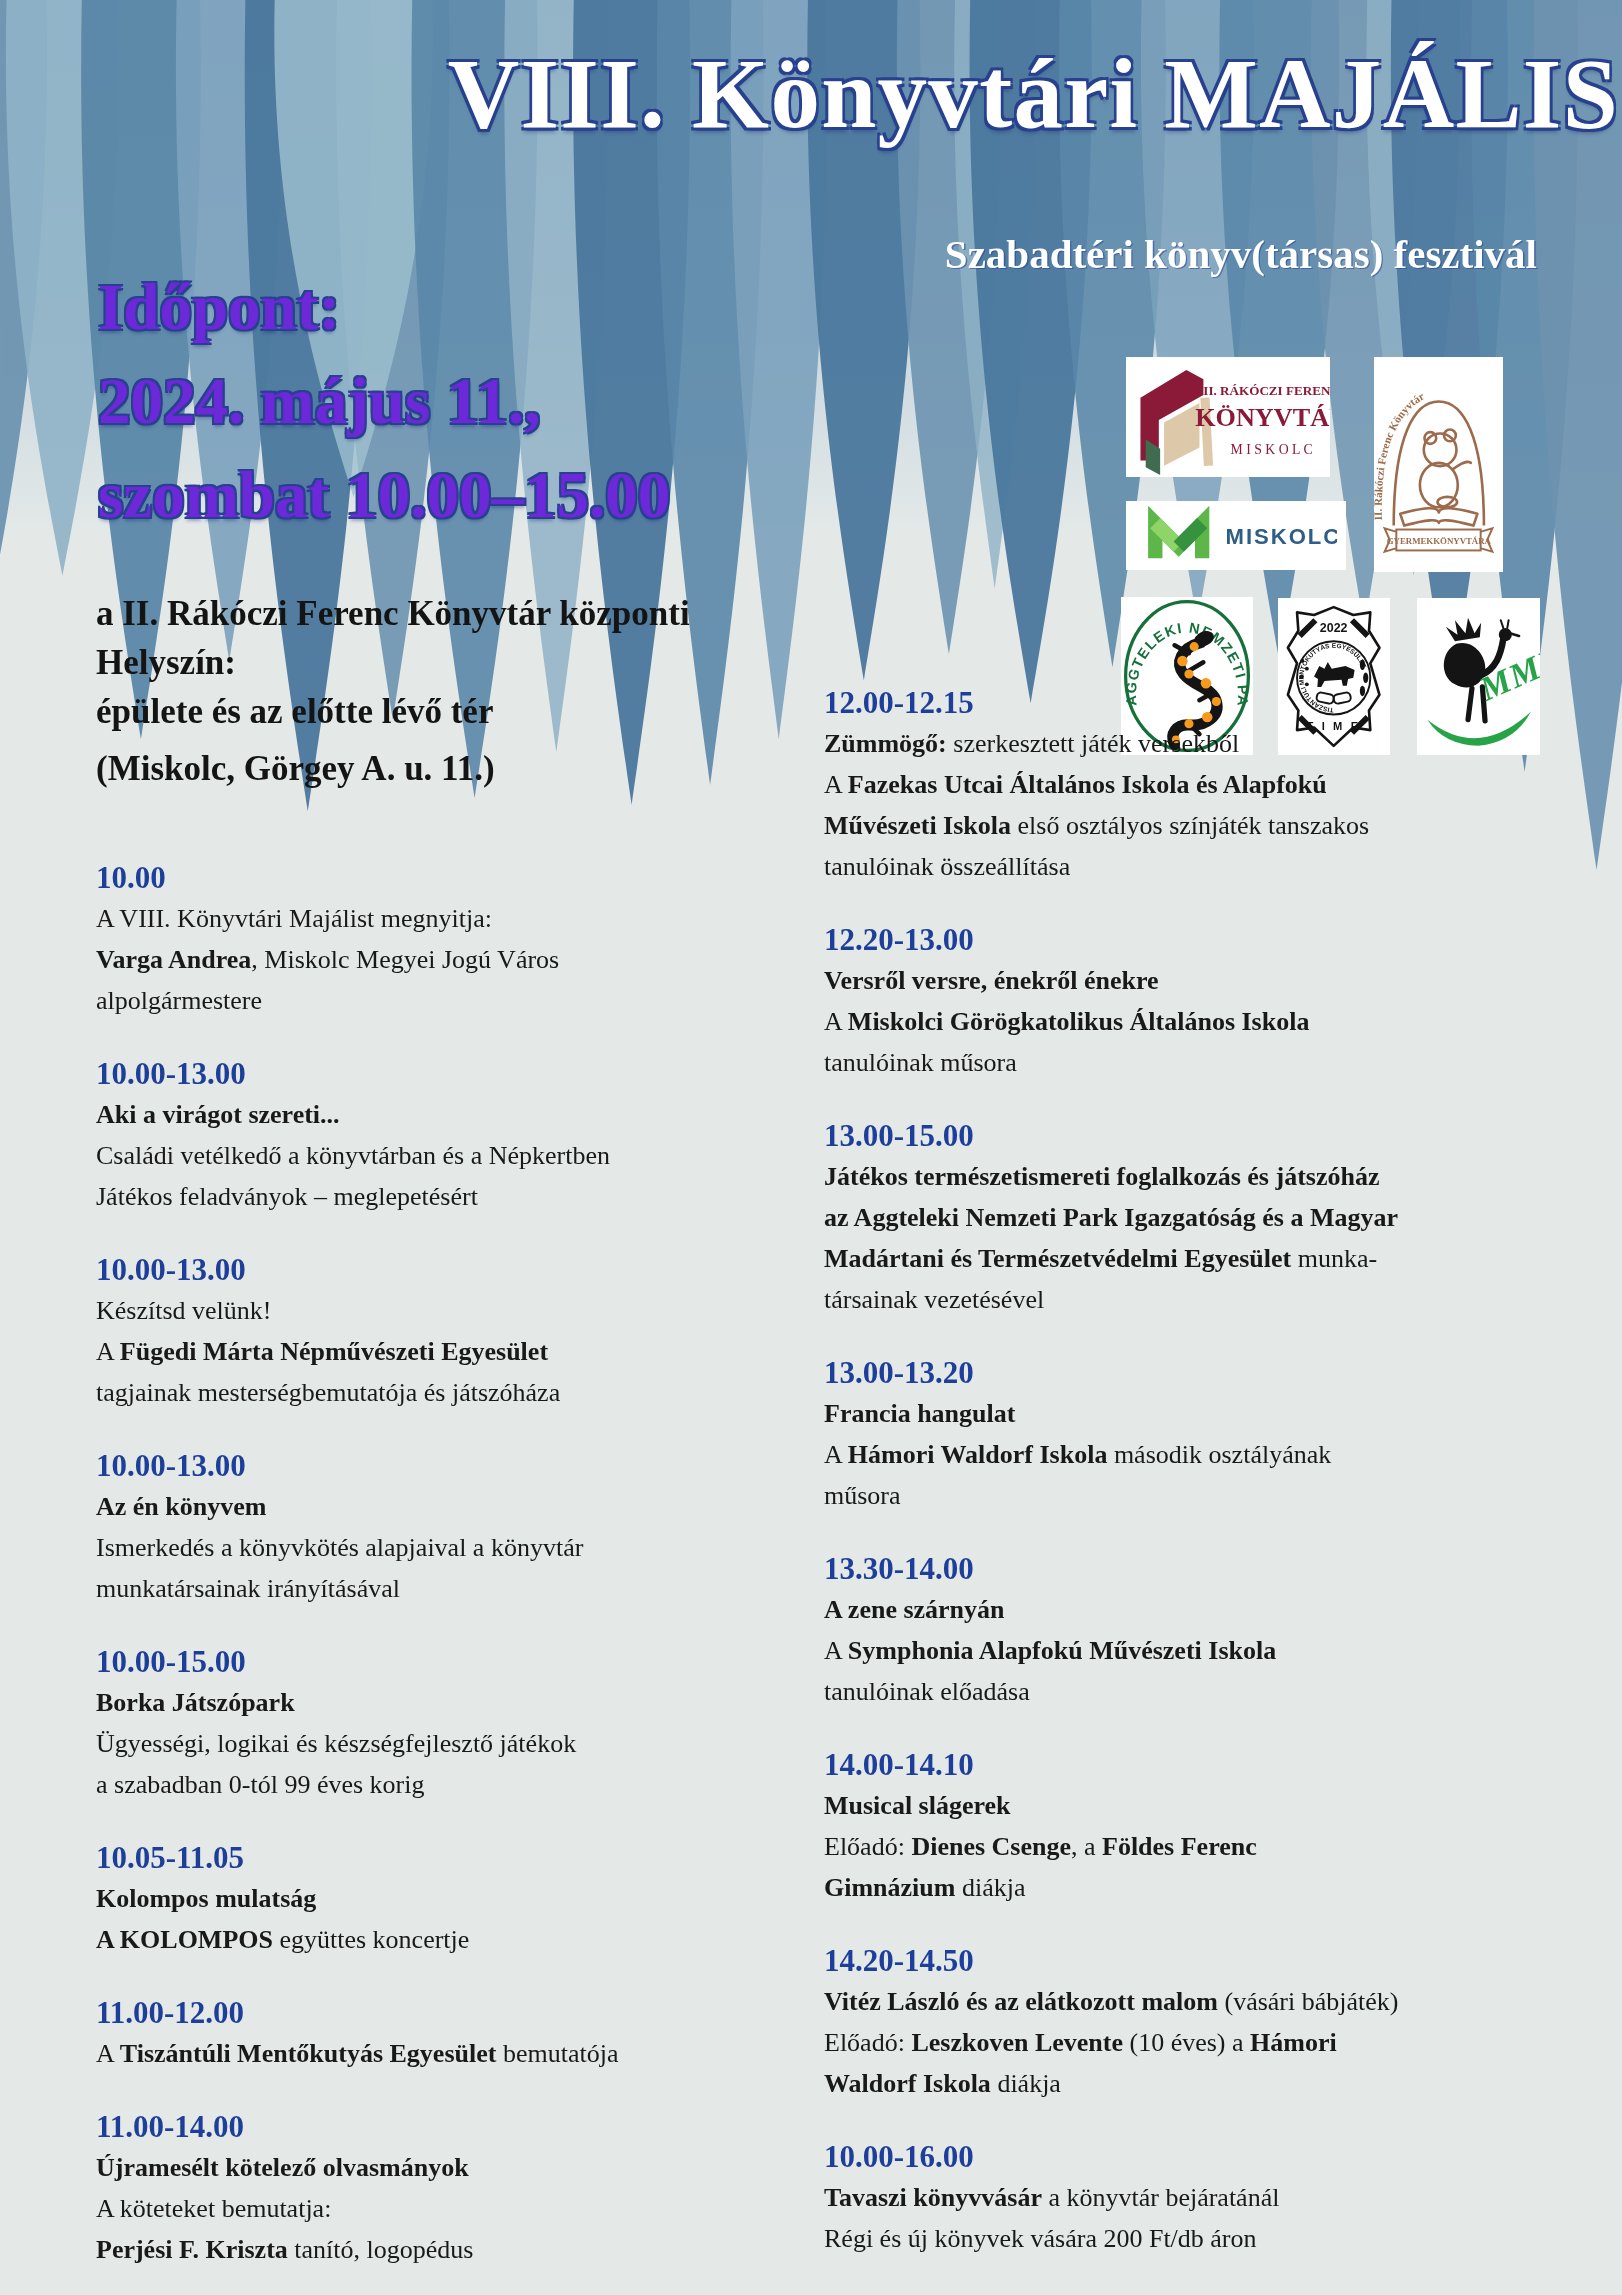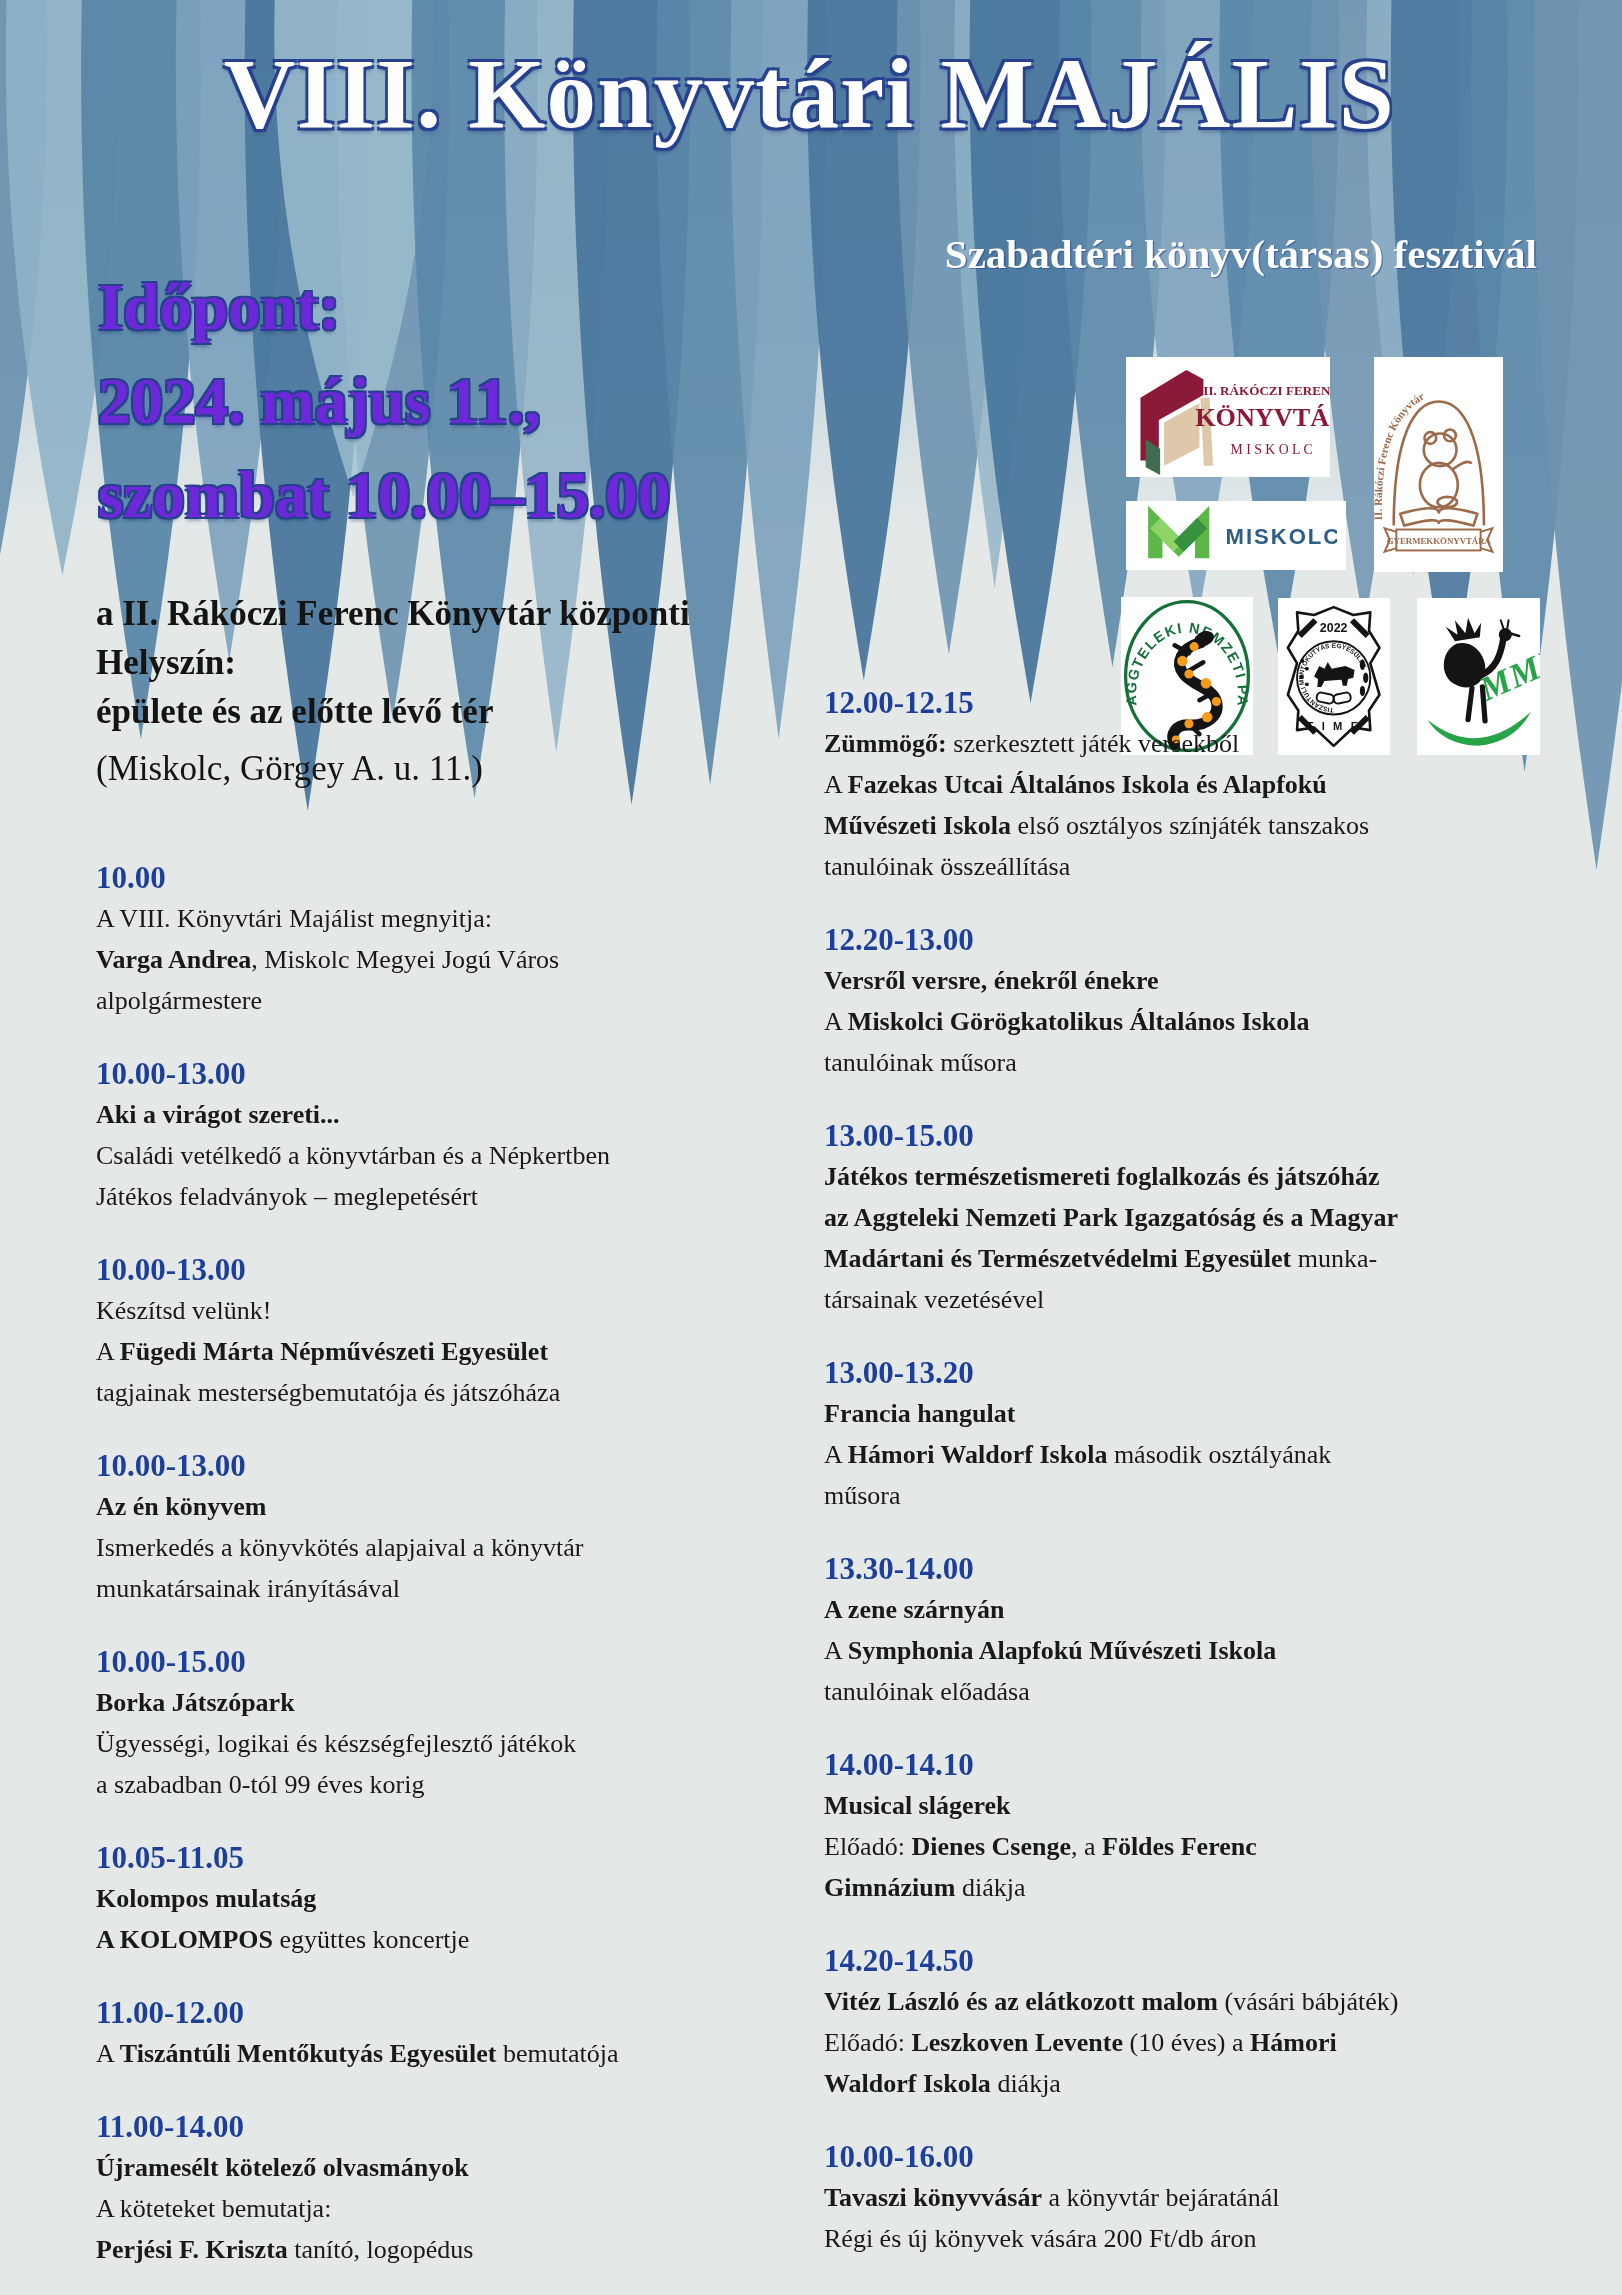--- a/index.html
+++ b/index.html
@@ -5,21 +5,21 @@
   html,body{margin:0;padding:0;}
   body{
     width:1623px;height:2295px;position:relative;overflow:hidden;
     background:#e4e9e8;
     font-family:"Liberation Serif",serif;
   }
   #petal-svg{position:absolute;left:0;top:0;}
 
   
   .title{
-    position:absolute;left:0;right:4px;top:37px;text-align:center;
+    position:absolute;left:0;right:4px;top:37px;text-align:right;
     font-size:99px;font-weight:700;letter-spacing:1.3px;color:#ffffff;
     text-shadow:-2.6px -2.6px 0 #27418f,2.6px -2.6px 0 #27418f,-2.6px 2.6px 0 #27418f,2.6px 2.6px 0 #27418f,0 4.6px 3.9px rgba(20,40,100,.35);
     white-space:nowrap;
   }
   .subtitle{
     position:absolute;top:230px;right:86px;
     font-size:41px;font-weight:700;color:#ffffff;
     text-shadow:1.3px 1.3px 0 rgba(40,65,145,.55);
     white-space:nowrap;
   }
@@ -27,21 +27,21 @@
     position:absolute;left:98px;top:260px;
     font-size:65px;font-weight:700;color:#6d28d9;line-height:94px;
     text-shadow:-2px -2px 0 #27418f,2px -2px 0 #27418f,-2px 2px 0 #27418f,2px 2px 0 #27418f,0 3.9px 3.3px rgba(20,40,100,.35);
     white-space:nowrap;
   }
   .location{
     position:absolute;left:96px;top:589px;
     font-size:35px;color:#141414;line-height:49px;white-space:nowrap;
   }
   .location .loc-bold{font-weight:700;}
-  .location .loc-plain{margin-top:7.9px;font-weight:400;}
+  .location .loc-plain{margin-top:7.9px;font-weight:700;}
 
   
   .logo-card{position:absolute;background:#ffffff;display:flex;align-items:center;justify-content:center;}
 
   
   .col{position:absolute;}
   #col-left{left:96px;top:857px;width:717px;}
   #col-right{left:824px;top:682px;width:779px;}
   .entry{margin-bottom:32px;}
   .time{font-size:31px;font-weight:700;line-height:41px;color:#1e3f99;white-space:nowrap;}

